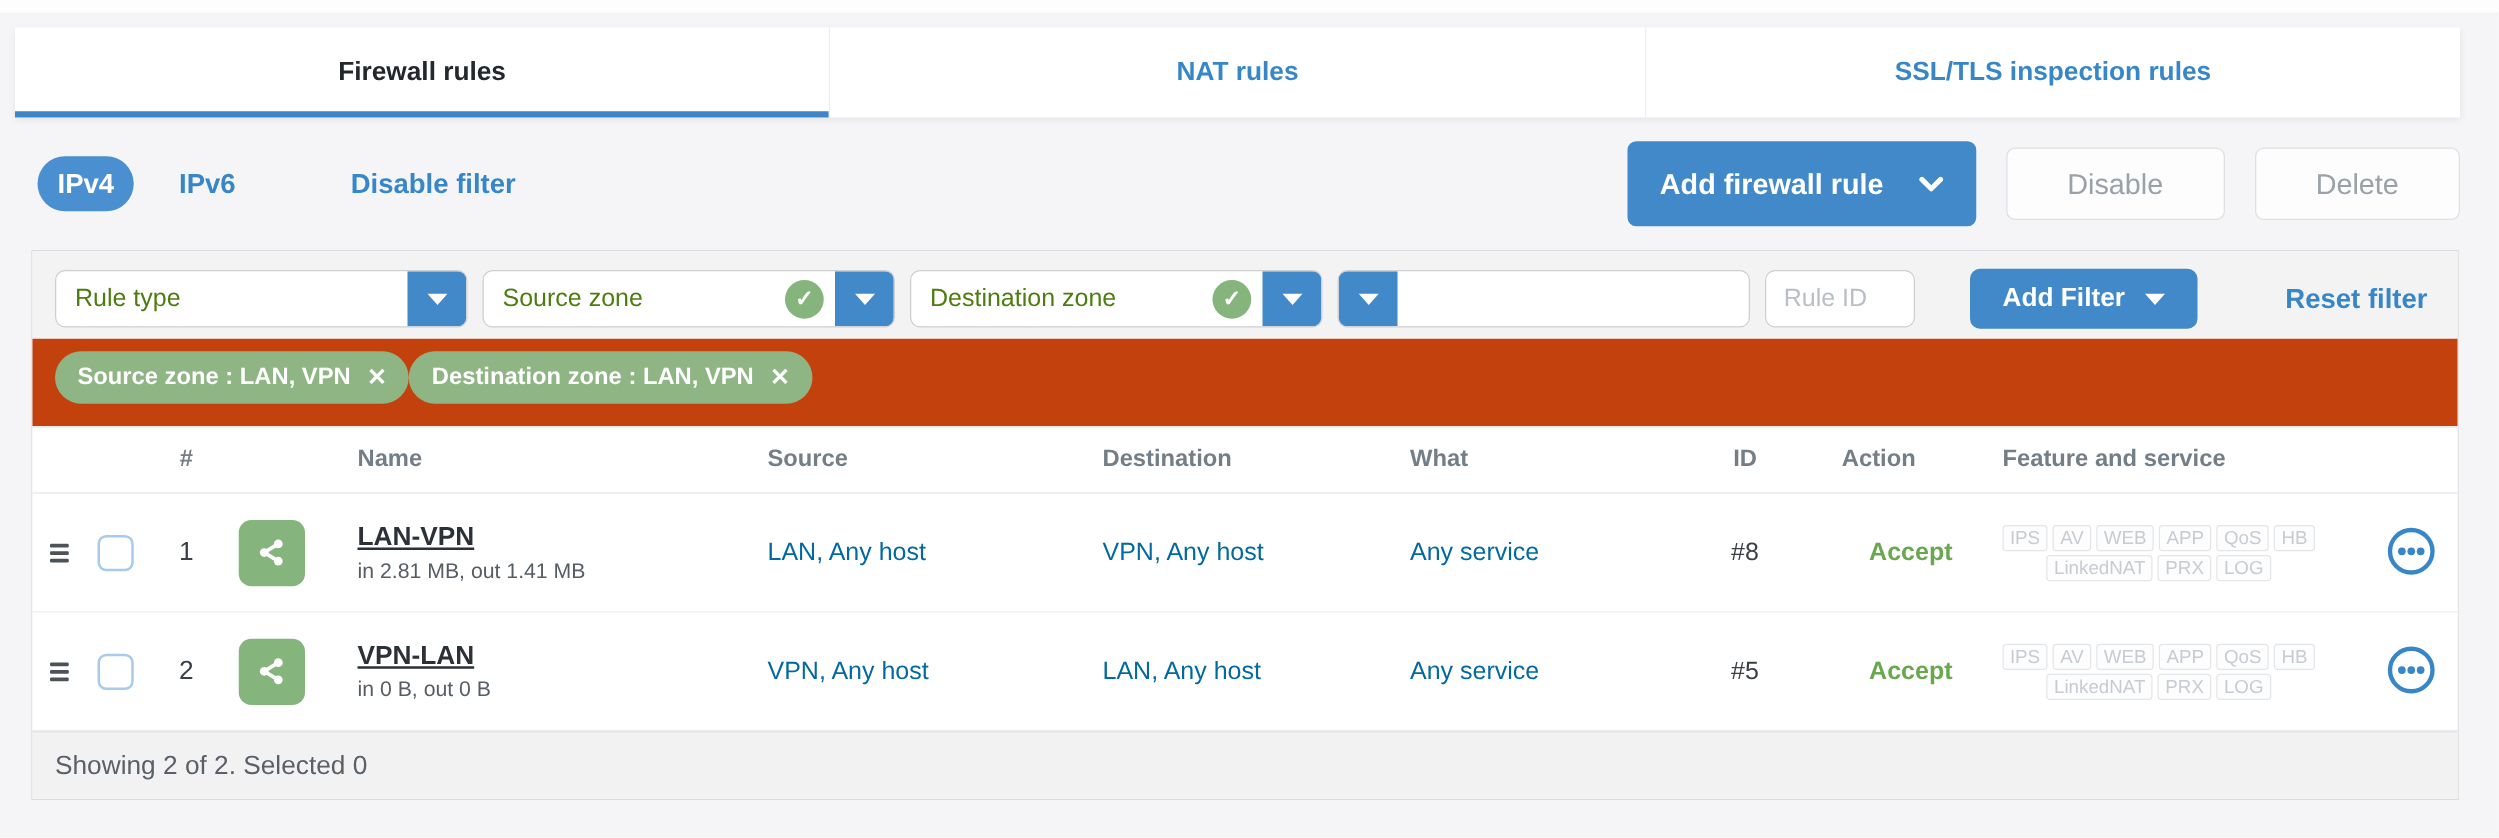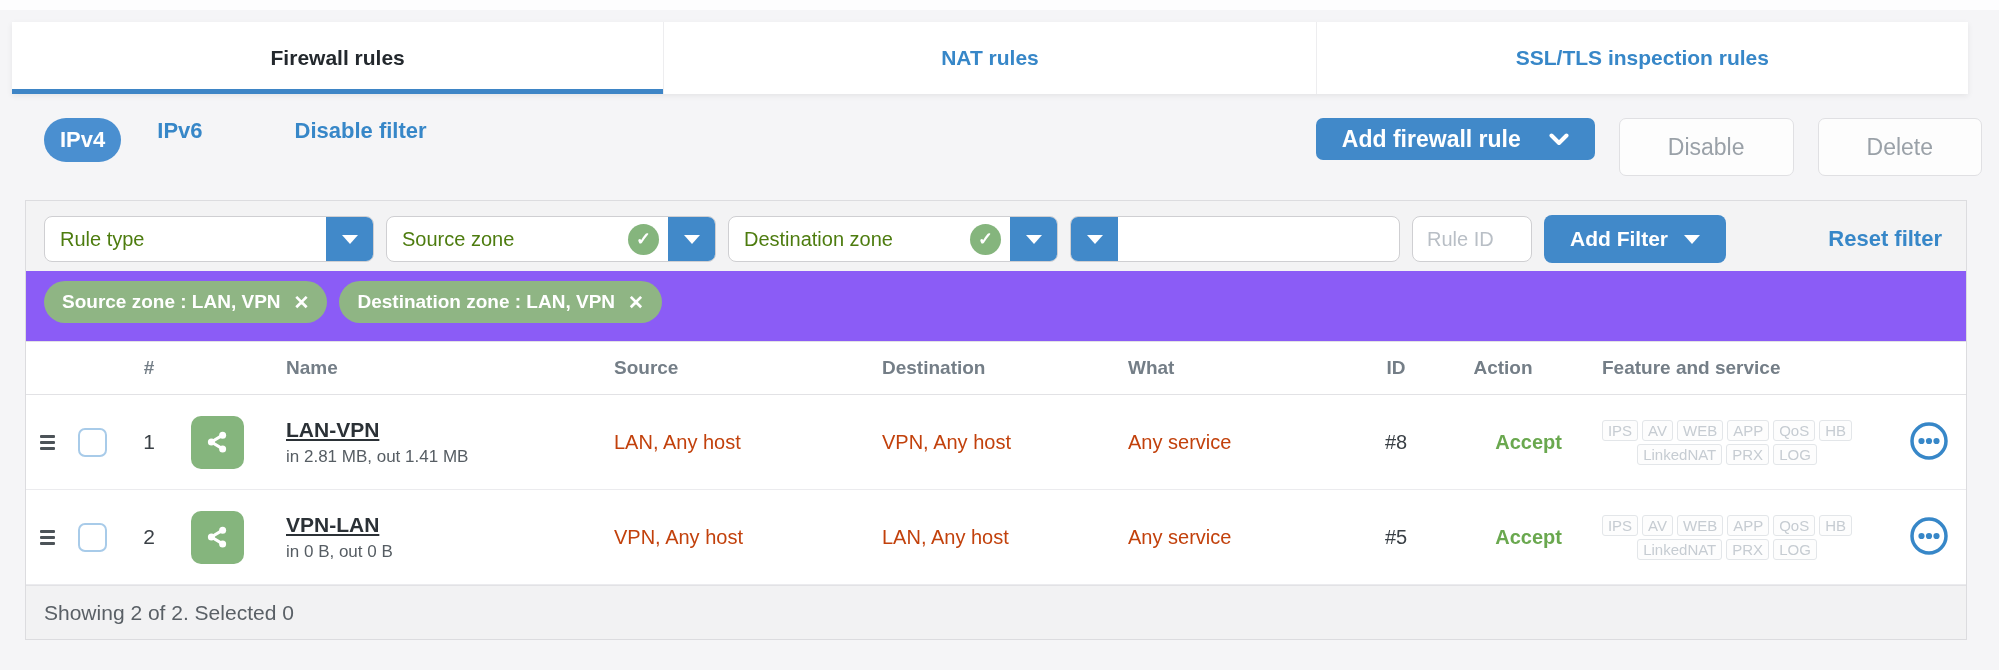--- a/index.html
+++ b/index.html
@@ -24,33 +24,33 @@
     position:relative; border-left:1px solid #ededef;
   }
   .tab:first-child { border-left:none; }
   .tab.active { color:#23282d; }
   .tab.active::after {
     content:""; position:absolute; left:0; right:0; bottom:0; height:5px; background:#3e85c6;
   }
 
   
   .controls {
-    position:absolute; top:118px; left:44px; width:1938px; height:58px;
-    display:flex; align-items:flex-start;
+    position:absolute; top:118px; left:30px; width:1938px; height:58px;
+    display:flex; align-items:center;
   }
   .pill {
     background:#4a8fd0; color:#fff; font-size:22px; font-weight:700;
     padding:9px 16px; border-radius:999px; cursor:pointer;
   }
   .link-strong { color:#3787c8; font-size:22px; font-weight:700; cursor:pointer; }
   .ip6 { margin-left:36px; }
   .dis-filter { margin-left:92px; }
   .spacer { flex:1; }
   .btn-primary {
-    background:#4189c9; color:#fff; height:42px; border:none; border-radius:7px;
+    background:#4189c9; color:#fff; height:68px; border:none; border-radius:7px;
     font-family:inherit; font-size:23px; font-weight:600;
     display:flex; align-items:center; gap:28px; padding:0 26px; cursor:pointer;
   }
   .btn-ghost {
     background:#fdfdfd; color:#9aa1a8; border:1px solid #e0e0e3; height:58px;
     border-radius:7px; font-family:inherit; font-size:23px; padding:0 48px;
     margin-left:24px; cursor:pointer;
   }
 
   
@@ -78,25 +78,25 @@
   }
   .tri { width:0; height:0; border-left:8px solid transparent; border-right:8px solid transparent; border-top:9px solid #fff; }
   .input-ruleid {
     width:120px; height:46px; border:1px solid #cfcfd2; border-radius:8px;
     font-family:inherit; font-size:20px; padding:0 14px; color:#333; background:#fff;
   }
   .input-ruleid::placeholder { color:#b9bfc6; }
   .btn-addfilter {
     height:48px; background:#4189c9; border:none; border-radius:8px; color:#fff;
     font-family:inherit; font-size:21px; font-weight:600;
-    display:flex; align-items:center; gap:16px; padding:0 26px; cursor:pointer; flex:none;
+    display:flex; align-items:center; gap:16px; padding:0 26px; cursor:pointer; flex:none;margin-left:32px;
   }
   .reset { margin-left:auto; padding-right:6px; white-space:nowrap; }
 
-  .chips-row { background:#8b5cf6; padding:10px 18px 18px 18px; display:flex; gap:12px; }
+  .chips-row { background:#c2410c; padding:10px 18px 18px 18px; display:flex; }
   .chip {
     background:#8fb584; color:#fff; border-radius:999px; height:42px;
     display:inline-flex; align-items:center; font-size:19px; font-weight:600;
     padding:0 18px; gap:13px;
   }
   .chip-x { font-size:19px; font-weight:700; cursor:pointer; line-height:1; }
 
   
   .grid {
     display:grid;
@@ -114,21 +114,21 @@
   .drag i { width:15px; height:3px; background:#4c5358; border-radius:1px; display:block; }
   .checkbox { width:29px; height:29px; border:2px solid #a8cbe9; border-radius:7px; background:#fff; margin:0 auto; cursor:pointer; }
   .num { font-size:21px; color:#3a4046; text-align:center; }
   .ruleicon {
     width:53px; height:53px; border-radius:10px; background:#85b57d;
     display:flex; align-items:center; justify-content:center; margin:0 auto;
   }
   .namecell { padding-left:30px; }
   .name-link { font-size:21px; font-weight:700; color:#2b3136; text-decoration:underline; cursor:pointer; display:inline-block; }
   .traffic { font-size:17px; color:#565d63; margin-top:5px; }
-  .cell-text { font-size:20px; color:#c2410c; }
+  .cell-text { font-size:20px; color:#0369a1; }
   .id-text { font-size:20px; color:#3a4046; text-align:center; }
   .accept { font-size:20px; color:#6aa84f; font-weight:600; text-align:right; }
 
   .feature { display:flex; flex-direction:column; align-items:center; gap:3px; }
   .badge-line { display:flex; gap:4px; justify-content:center; }
   .badge {
     font-size:15px; color:#c6ccd2; border:1px solid #e3e6e9; border-radius:3px;
     padding:1px 5px; background:#fdfdfd; white-space:nowrap;
   }
   .menu-btn { background:none; border:none; cursor:pointer; display:block; margin:0 auto; padding:0; }

